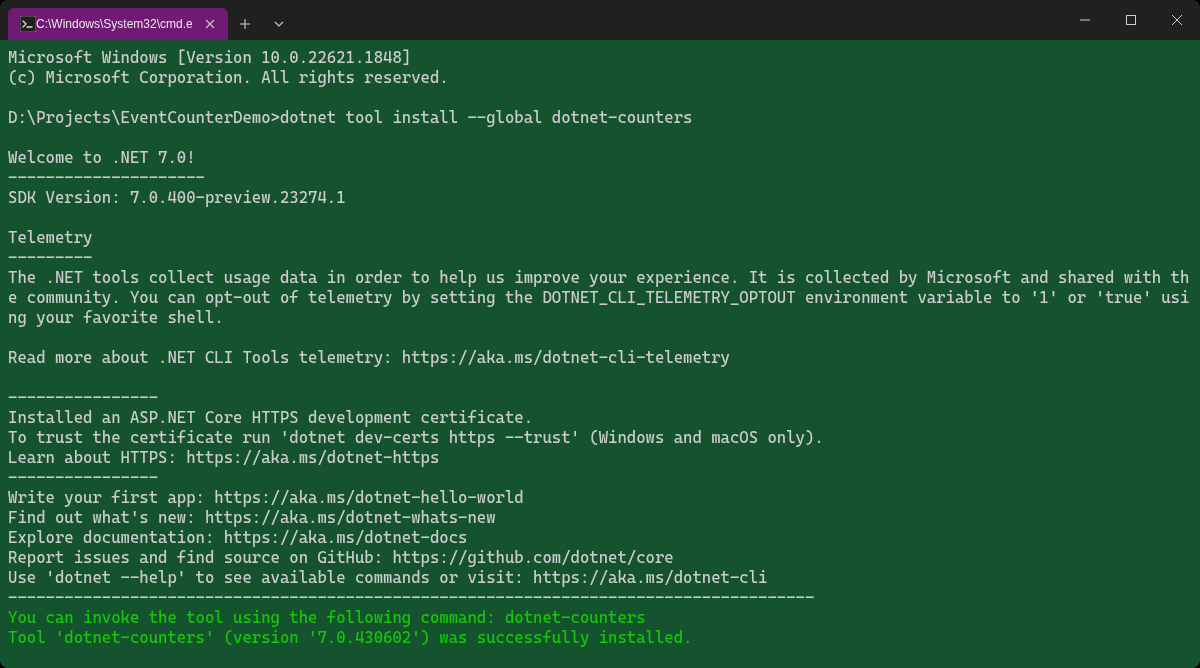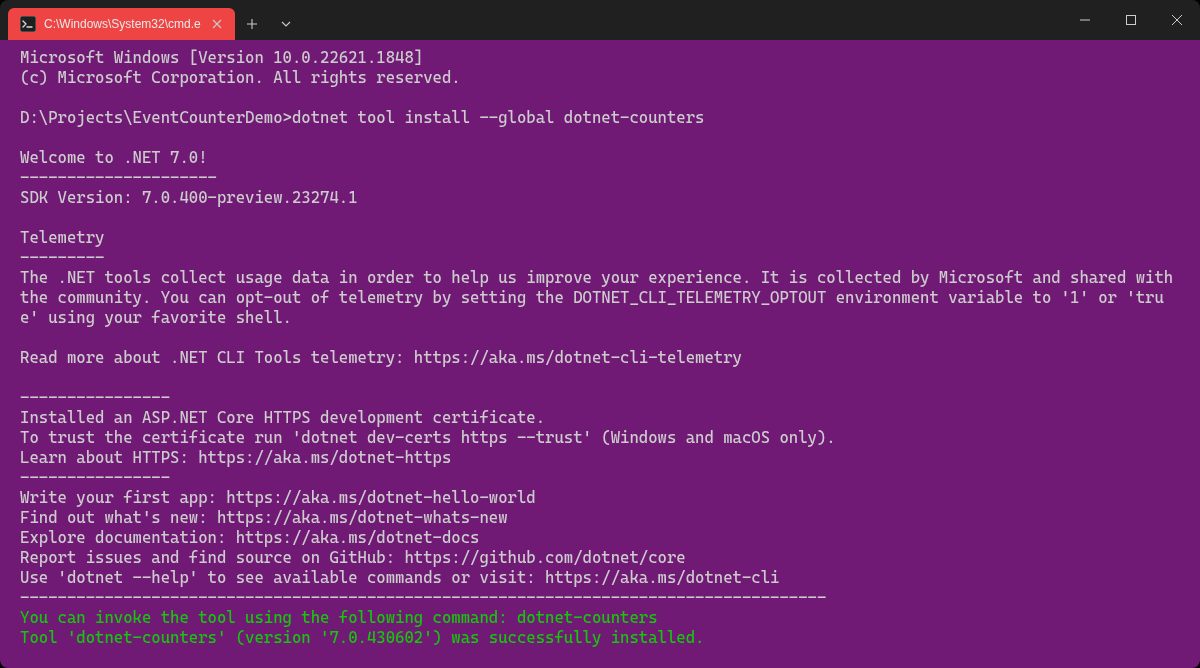--- a/index.html
+++ b/index.html
@@ -23,27 +23,27 @@
     display: flex;
     align-items: flex-end;
     height: 100%;
     padding-left: 8px;
   }
   .tab {
     display: flex;
     align-items: center;
     height: 32px;
     margin-top: 16px;
-    background: #ef4444;
+    background: #701a75;
     border-top-left-radius: 6px;
     border-top-right-radius: 6px;
     padding: 0 10px 0 12px;
     color: #fff;
     font-size: 12px;
-    gap: 8px;
+    gap: 0;
     min-width: 220px;
     max-width: 240px;
   }
   .tab-icon {
     width: 16px; height: 16px;
     display: flex; align-items: center; justify-content: center;
   }
   .tab-title { flex: 1; white-space: nowrap; overflow: hidden; text-overflow: ellipsis; color: #e8e8e8; }
   .tab-close {
     width: 16px; height: 16px; display:flex; align-items:center; justify-content:center;
@@ -61,22 +61,22 @@
     height: 100%;
   }
   .win-btn {
     width: 46px; height: 40px;
     display: flex; align-items: center; justify-content: center;
     color: #ccc; cursor: pointer;
   }
 
   .terminal {
     flex: 1;
-    background: #701a75;
-    padding: 8px 20px;
+    background: #14532d;
+    padding: 8px 8px;
     font-family: Consolas, 'Cascadia Mono', monospace;
     font-size: 16px;
     line-height: 1.25;
     color: #cccccc;
     white-space: pre-wrap;
     word-break: break-all;
     overflow: hidden;
   }
   .green { color: #16c60c; }
   svg { display: block; }

